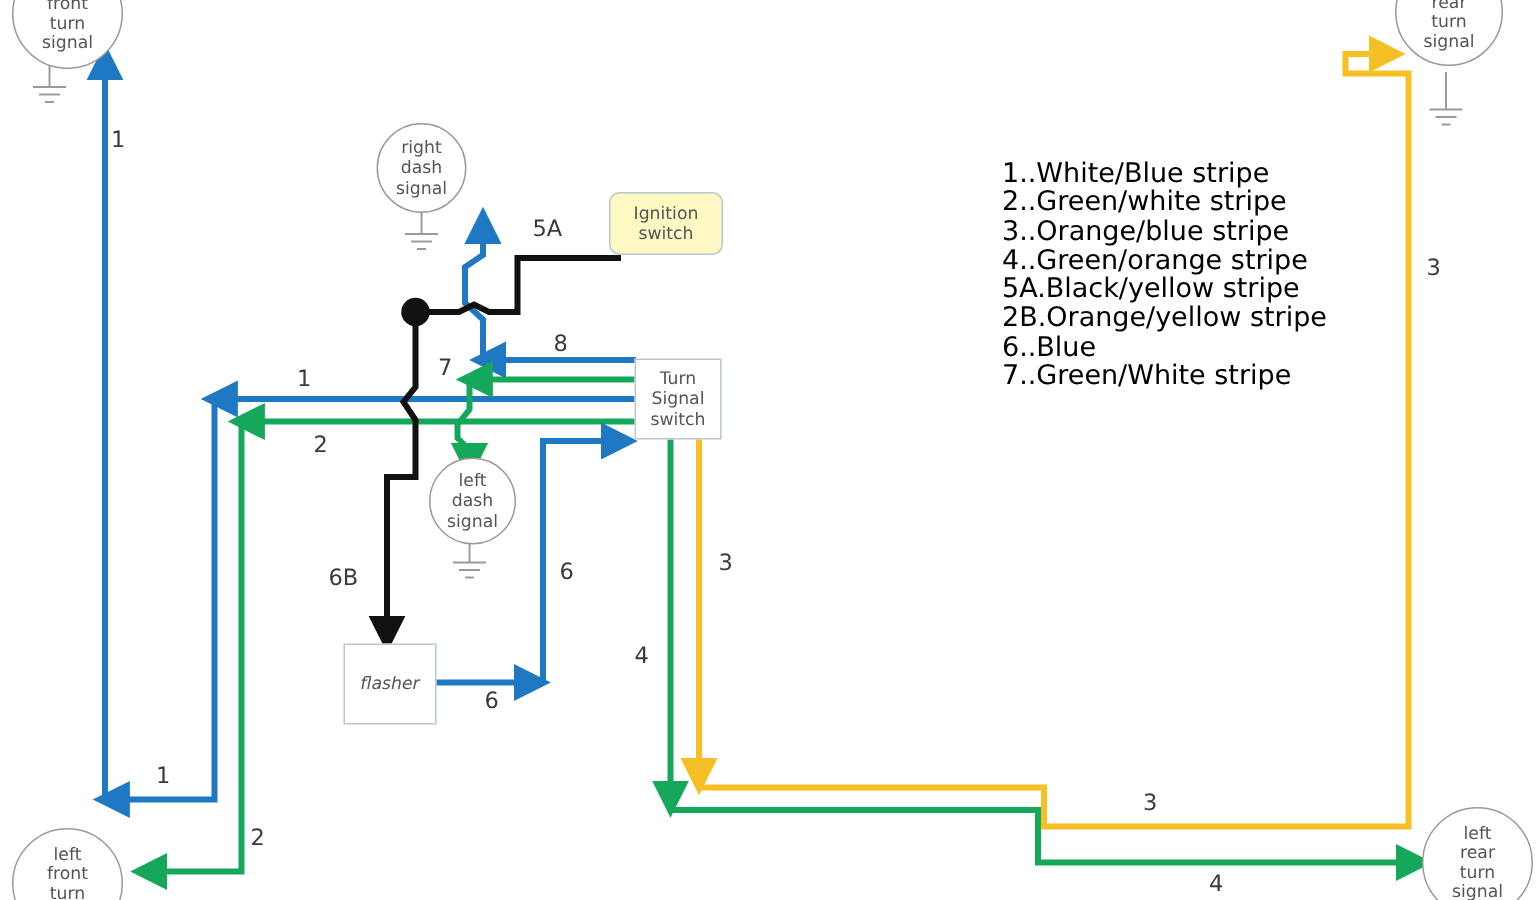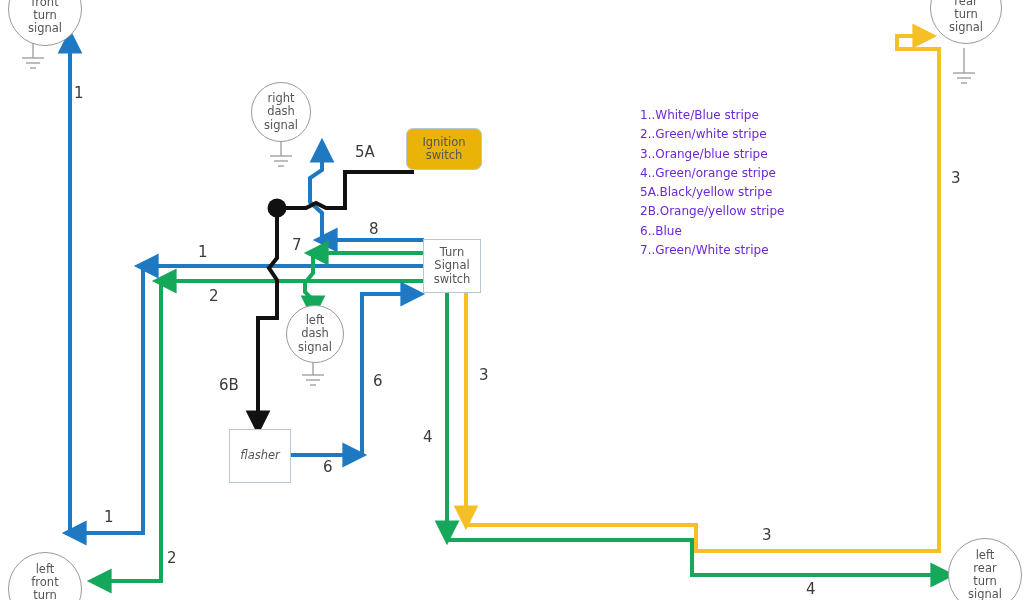--- a/index.html
+++ b/index.html
@@ -1,29 +1,29 @@
 <!DOCTYPE html>
 <html><head>
 <meta charset="utf-8">
 <style>
   html,body{margin:0;padding:0;background:#ffffff;}
   body{width:1024px;height:600px;overflow:hidden;
        font-family:"DejaVu Sans","Liberation Sans",sans-serif;}
   #stage{position:relative;width:980px;height:600px;background:#fff;}
   #wires{position:absolute;left:0;top:0;width:1024px;height:600px;}
   .lgd{position:absolute;left:640px;top:106px;width:260px;}
-  .lgd-line{font-size:12px;color:#6d28d9;line-height:19.3px;white-space:pre;}
+  .lgd-line{font-size:18px;color:#000000;line-height:19.3px;white-space:pre;margin-left:28px;}
   .wlabel{position:absolute;font-size:15px;color:#3a3a3a;}
   .node-circ{position:absolute;border:1px solid #9a9a9a;border-radius:50%;
              background:#fff;display:flex;align-items:center;justify-content:center;
              text-align:center;color:#555;font-size:11.5px;line-height:13.2px;}
   .node-box{position:absolute;border:1px solid #b9c6d4;background:#fff;
             display:flex;align-items:center;justify-content:center;
             text-align:center;color:#555;font-size:11.5px;line-height:13.5px;}
-  .node-round{position:absolute;border:1px solid #b9c6d4;border-radius:7px;background:#eab308;
+  .node-round{position:absolute;border:1px solid #b9c6d4;border-radius:7px;background:#fef9c3;
             display:flex;align-items:center;justify-content:center;
             text-align:center;color:#555;font-size:11.5px;line-height:13.5px;}
 </style>
 </head>
 <body>
 
 <div id="stage">
 
   <svg id="wires" viewBox="0 0 1024 600" xmlns="http://www.w3.org/2000/svg">
     <defs>

